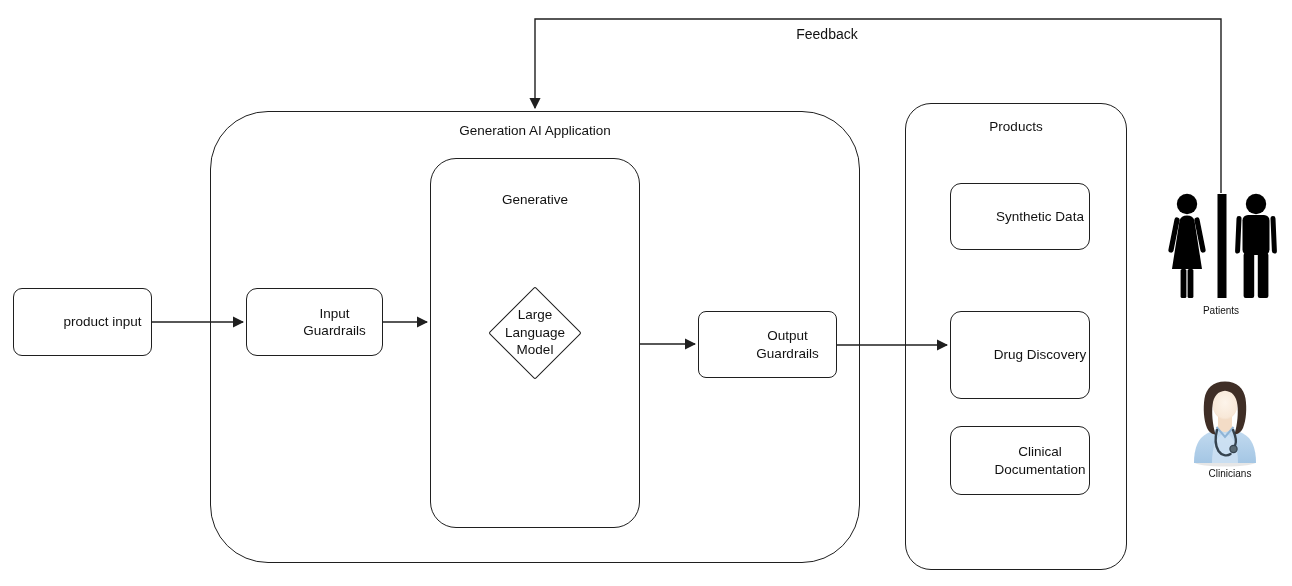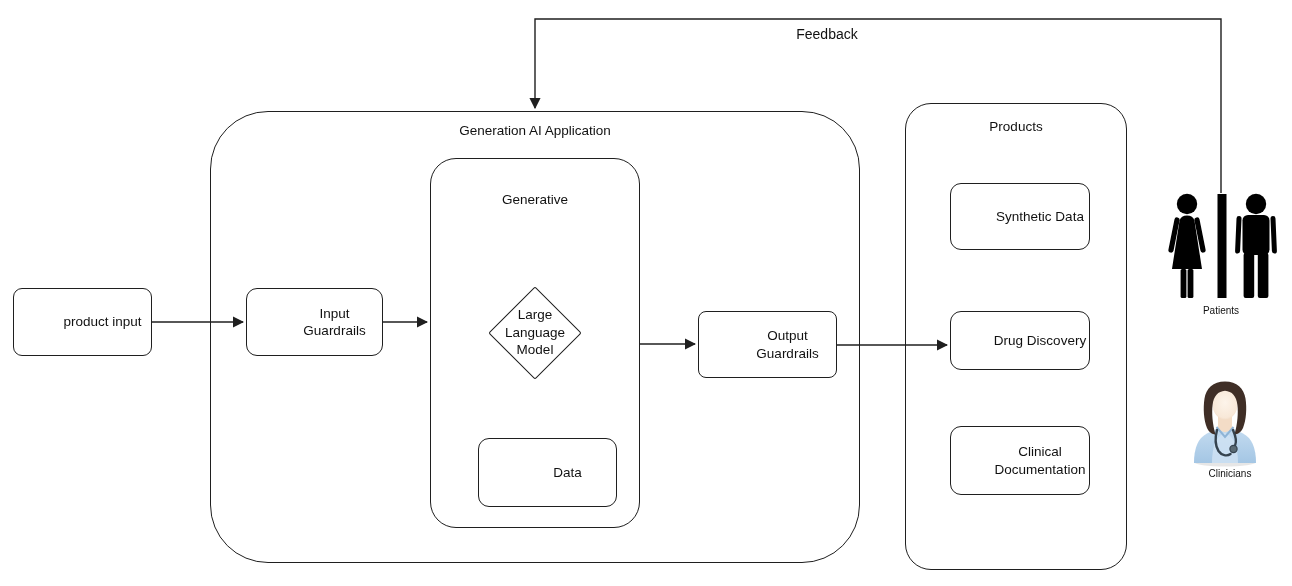--- a/index.html
+++ b/index.html
@@ -58,34 +58,31 @@
   <div class="node" style="left:246px;top:288px;width:137px;height:68px;border-radius:11px;">
     <span>Input
 Guardrails</span>
   </div>
 
   <div class="diamond"></div>
   <div class="diamond-label">Large
 Language
 Model</div>
 
-  <div class="node" style="left:478px;top:438px;width:139px;height:69px;border-radius:11px;">
-    <span>Data</span>
-  </div>
 
   <div class="node" style="left:698px;top:311px;width:139px;height:67px;border-radius:8px;">
     <span>Output
 Guardrails</span>
   </div>
 
   <div class="node" style="left:950px;top:183px;width:140px;height:67px;border-radius:11px;">
     <span>Synthetic Data</span>
   </div>
 
-  <div class="node" style="left:950px;top:311px;width:140px;height:59px;border-radius:11px;">
+  <div class="node" style="left:950px;top:311px;width:140px;height:88px;border-radius:11px;">
     <span>Drug Discovery</span>
   </div>
 
   <div class="node" style="left:950px;top:426px;width:140px;height:69px;border-radius:11px;">
     <span>Clinical
 Documentation</span>
   </div>
 
   <div class="free-label feedback-label" style="left:757px;top:26px;width:140px;">Feedback</div>
 

